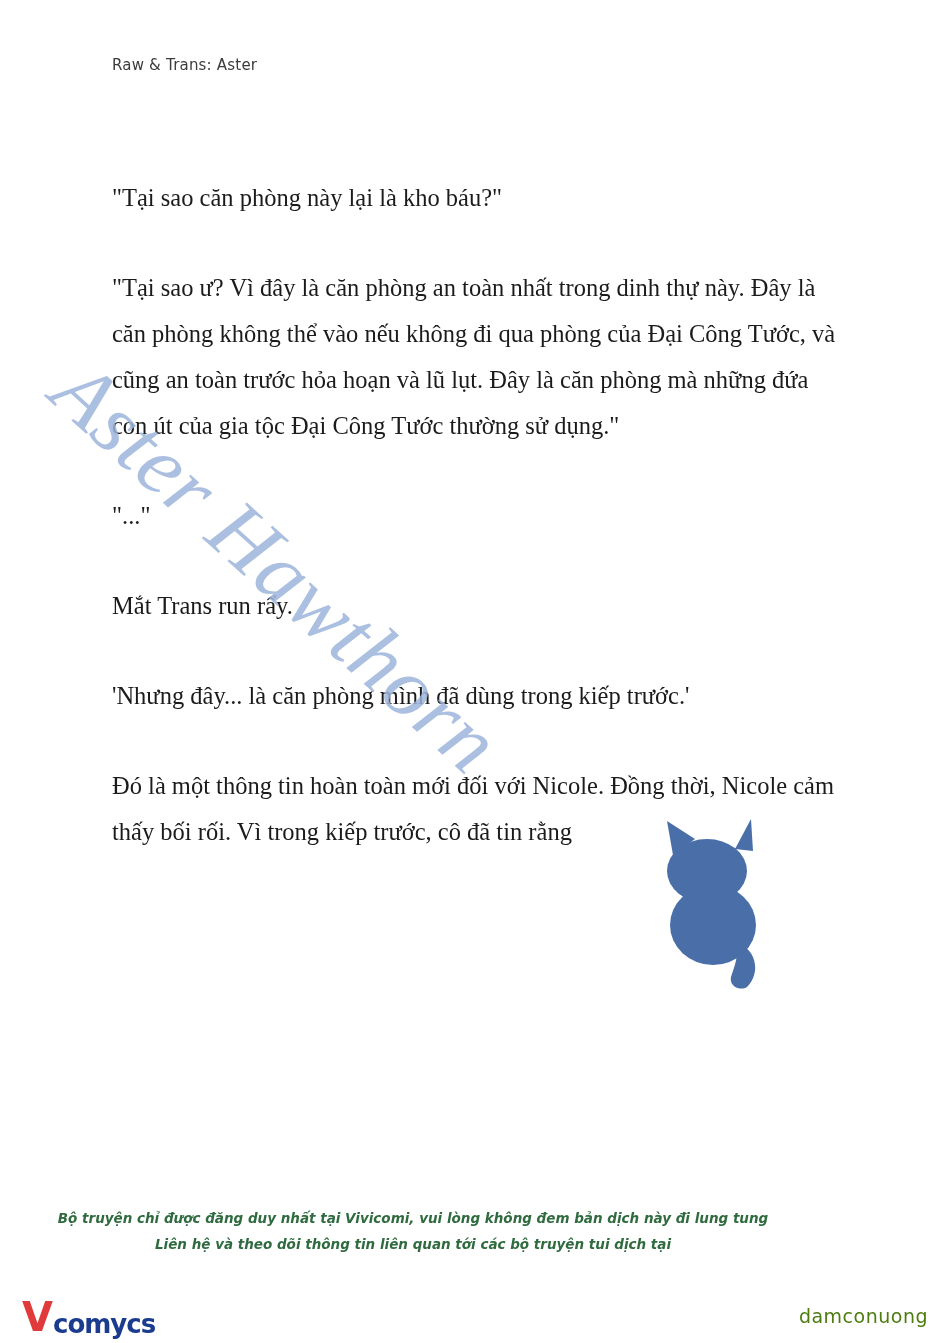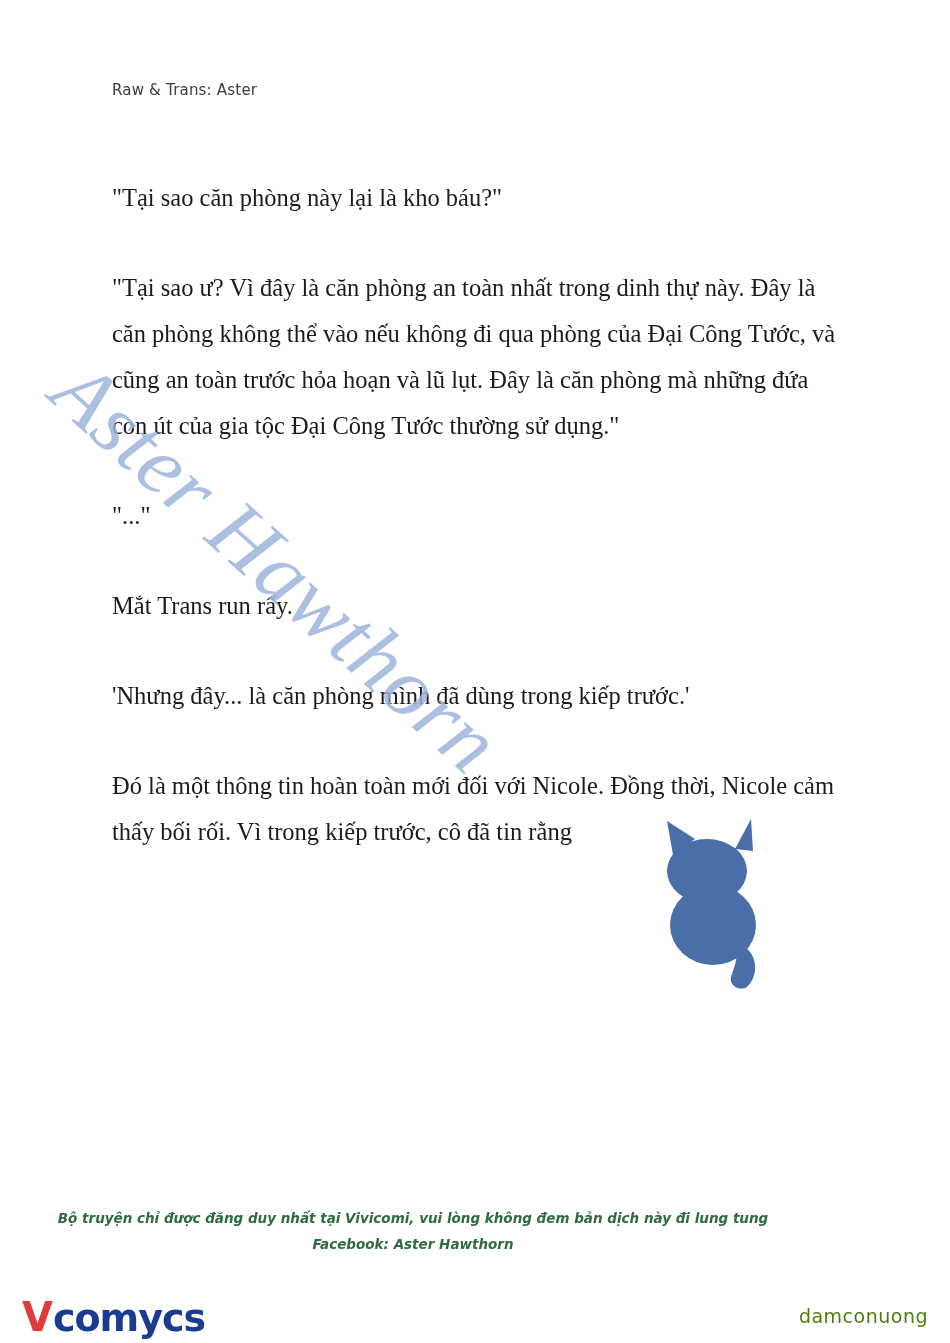--- a/index.html
+++ b/index.html
@@ -18,21 +18,20 @@
 
   
   .credit {
     position: absolute;
     left: 112px;
     top: 56px;
     font-family: "DejaVu Sans", sans-serif;
     font-size: 15px;
     color: #3c3c3c;
     letter-spacing: 0.2px;
-    margin-top: 25px;
   }
 
   
   .body-text {
     position: absolute;
     left: 112px;
     top: 175px;
     width: 730px;
   }
   .para {
@@ -113,21 +112,21 @@
   .logo-v {
     font-family: "DejaVu Sans", sans-serif;
     font-weight: bold;
     font-size: 40px;
     color: #e03a3a;
     line-height: 1;
   }
   .logo-rest {
     font-family: "DejaVu Sans", sans-serif;
     font-weight: bold;
-    font-size: 38px;
+    font-size: 26px;
     color: #1b3b8f;
     line-height: 1;
     letter-spacing: -1px;
   }
   .bottom-right {
     position: absolute;
     right: 22px;
     bottom: 16px;
     font-family: "DejaVu Sans", sans-serif;
     font-size: 19px;
@@ -162,21 +161,21 @@
         <path d="M80 34 L96 4 L98 36 Z"></path>
         <ellipse cx="52" cy="56" rx="40" ry="32"></ellipse>
         <ellipse cx="58" cy="110" rx="43" ry="40"></ellipse>
         <path d="M84 128 C104 138 104 160 92 172 C86 176 74 172 76 162 C80 150 84 140 80 132 Z"></path>
       </g>
     </svg>
   </div>
 
   <div class="footer-notes">
     <div>Bộ truyện chỉ được đăng duy nhất tại Vivicomi, vui lòng không đem bản dịch này đi lung tung</div>
-    <div>Facebook: Aster Hawthorn</div>
+    <div>Liên hệ và theo dõi thông tin liên quan tới các bộ truyện tui dịch tại</div>
   </div>
 
   <div class="bottom-bar">
     <div class="logo">
       <span class="logo-v">V</span>
       <span class="logo-rest">comycs</span>
     </div>
     <div class="bottom-right">damconuong</div>
   </div>
 

